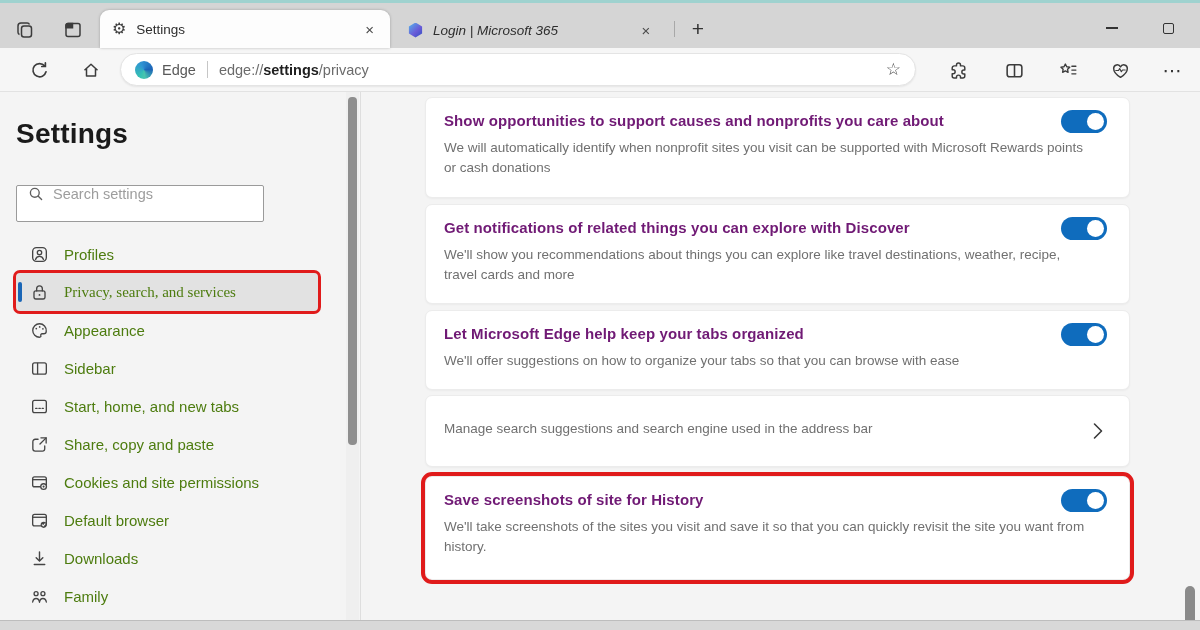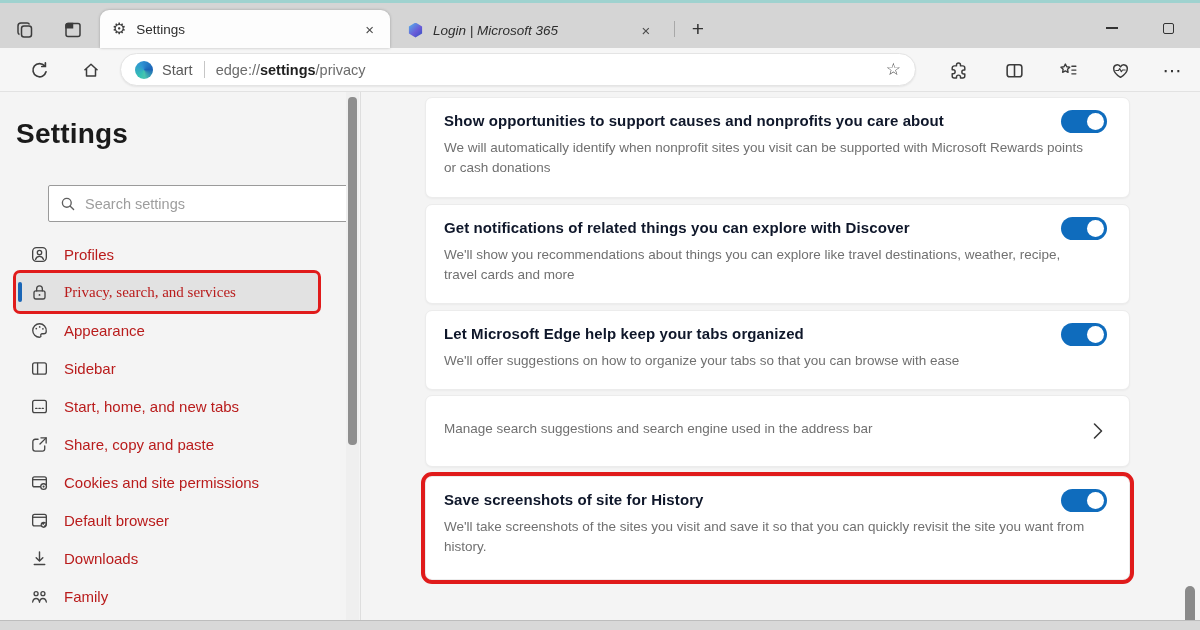--- a/index.html
+++ b/index.html
@@ -42,39 +42,39 @@
   .tool-ic { position:absolute; top:8px; width:28px; height:28px; display:flex; align-items:center; justify-content:center; color:#3c3c3c; }
   .ic-ext { left:944px; } .ic-split { left:1000px; } .ic-favs { left:1054px; } .ic-ess { left:1106px; } .ic-more { left:1158px; font-size:19px; color:#333; }
 
   
   .content { position:absolute; left:0; top:92px; width:1200px; height:528px; background:#f4f4f4; }
   .v-divider { position:absolute; left:360px; top:0; width:1px; height:528px; background:#dedede; }
 
   
   .sidebar { position:absolute; left:0; top:0; width:360px; height:528px; }
   .sb-title { position:absolute; left:16px; top:26px; font-size:28px; font-weight:700; color:#1a1a1a; letter-spacing:.2px; }
-  .searchbox { position:absolute; left:16px; top:93px; width:302px; height:37px; background:#fff; border:1px solid #9a9a9a; border-radius:2px; display:flex; align-items:center; padding:0 11px; gap:9px;margin-left:32px; }
+  .searchbox { position:absolute; left:16px; top:93px; width:248px; height:37px; background:#fff; border:1px solid #9a9a9a; border-radius:2px; display:flex; align-items:flex-start; padding:0 11px; gap:9px; }
   .searchbox input { flex:1; border:0; outline:0; background:transparent; font-family:"Liberation Sans",sans-serif; font-size:14.5px; color:#333; }
   .searchbox input::placeholder { color:#9d9d9d; }
   .nav { position:absolute; left:16px; top:143px; width:302px; }
-  .nav-item { position:relative; height:38px; display:flex; align-items:center; padding-left:13px; border-radius:4px; color:#b91c1c; }
+  .nav-item { position:relative; height:38px; display:flex; align-items:center; padding-left:13px; border-radius:4px; color:#4d7c0f; }
   .nav-item .ico { width:20px; display:flex; align-items:center; justify-content:center; color:#454545; }
   .nav-item .lbl { margin-left:15px; font-size:15px; white-space:nowrap; }
   .nav-item.selected { background:#e2e2e2; outline:3px solid var(--highlight-red,#e01b1b);font-family:Liberation Serif, serif; }
   .sel-bar { position:absolute; left:2px; top:9px; width:3.5px; height:20px; border-radius:2px; background:var(--selected-indicator,#1a66b6); }
   .sb-scroll-track { position:absolute; left:346px; top:0; width:13px; height:528px; background:#efefef; }
   .sb-scroll-thumb { position:absolute; left:348px; top:5px; width:9px; height:348px; background:#8e8e8e; border-radius:4px; }
 
   
   .main { position:absolute; left:360px; top:0; width:840px; height:528px; }
   .cards { position:absolute; left:65px; top:5px; width:705px; }
   .card { position:relative; background:#fff; border:1px solid #ececec; border-radius:7px; box-shadow:0 1px 2px rgba(0,0,0,.04); padding:14px 18px 0; margin-bottom:6px; overflow:hidden; }
   .card.h101{height:101px;} .card.h100{height:100px;} .card.h80{height:80px; margin-bottom:5px;} .card.h72{height:72px; margin-bottom:9px;} .card.h104{height:104px;}
   .card.redbox { outline:4px solid var(--highlight-red,#e01b1b); }
-  .row-title { font-size:15px; font-weight:700; color:#0f172a; letter-spacing:.1px; }
+  .row-title { font-size:15px; font-weight:700; color:#701a75; letter-spacing:.1px; }
   .row-desc { margin-top:9px; font-size:13.5px; color:#707070; line-height:1.45; max-width:652px; }
   .toggle { position:absolute; right:22px; top:12px; width:46px; height:23px; border-radius:12px; background:var(--accent-blue,#0f6cbd); }
   .toggle .knob { position:absolute; right:3px; top:3px; width:17px; height:17px; border-radius:50%; background:#fff; }
   .chev { position:absolute; right:26px; top:50%; transform:translateY(-50%); color:#3a3a3a; }
   .main-scroll-thumb { position:absolute; left:825px; top:494px; width:10px; height:42px; background:#8a8a8a; border-radius:5px; }
 
   .bottom-strip { position:absolute; left:0; top:620px; width:1200px; height:10px; background:#d8d8d8; border-top:1px solid #bdbdbd; }
 
   svg { display:block; }
 </style>
@@ -131,21 +131,21 @@
     </div>
     <div class="nav-ic ic-home">
       <svg width="20" height="20" viewBox="0 0 20 20" fill="none" stroke="#3c3c3c" stroke-width="1.5" stroke-linejoin="round">
           <path d="M3.5 10.2L10 4.2l6.5 6"></path>
           <path d="M5.5 8.8V16h9V8.8"></path>
         </svg>
     </div>
 
     <div class="pill">
       <span class="edge-logo"></span>
-      <span class="site-label">Start</span>
+      <span class="site-label">Edge</span>
       <span class="pill-sep"></span>
       <span class="url"><span>edge://</span><b>settings</b><span>/privacy</span></span>
       <span class="pill-spacer"></span>
       <span class="star-glyph">☆</span>
     </div>
 
     <div class="tool-ic ic-ext">
       <svg width="21" height="21" viewBox="0 0 20 20" fill="none" stroke="#3c3c3c" stroke-width="1.4" stroke-linejoin="round">
           <path d="M10 2.8a1.9 1.9 0 011.9 1.9v.9h2.2a1.9 1.9 0 011.9 1.9v2h-.9a1.9 1.9 0 000 3.8h.9v2a1.9 1.9 0 01-1.9 1.9h-2.2v-.9a1.9 1.9 0 00-3.8 0v.9H5.9A1.9 1.9 0 014 15.3v-2.2h.9a1.9 1.9 0 000-3.8H4V7.5a1.9 1.9 0 011.9-1.9h2.2v-.9A1.9 1.9 0 0110 2.8z"></path>
         </svg>

